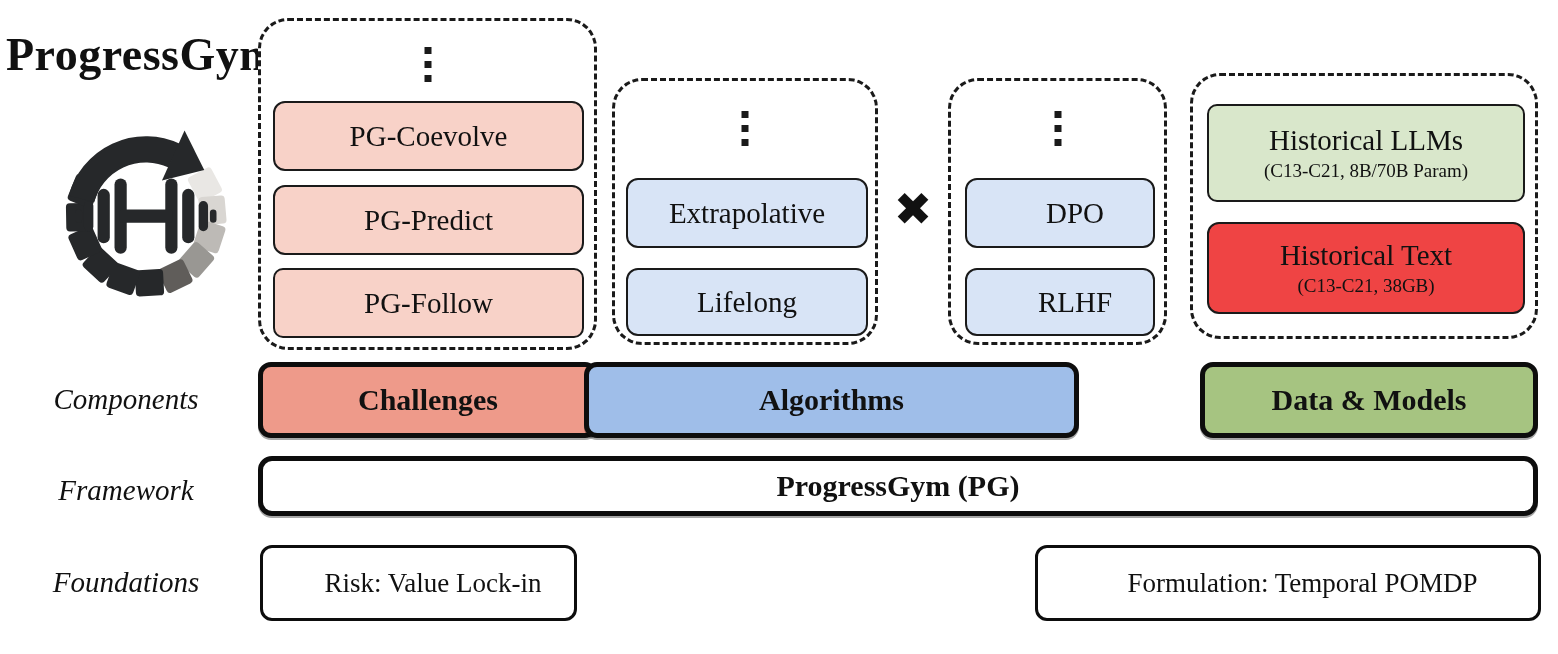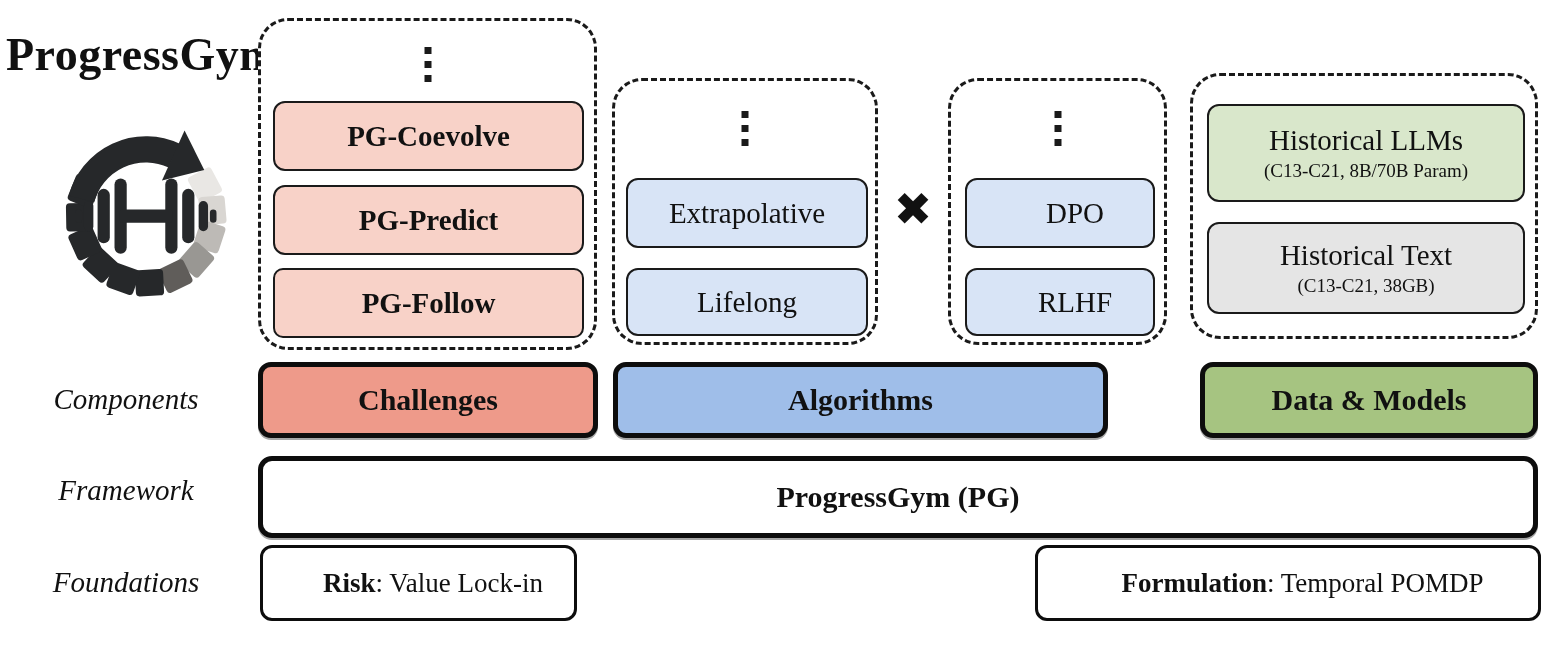--- a/index.html
+++ b/index.html
@@ -20,21 +20,21 @@
     font-style:italic; font-size:29px;
   }
   .lbl-components { top:383px; }
   .lbl-framework  { top:474px; }
   .lbl-foundations{ top:566px; }
 
   
   .dashed-group {
     position:absolute; border:3px dashed #1a1a1a; border-radius:30px; background:#fff;
   }
-  .grp-challenges { left:258px; top:18px;  width:339px; height:332px;font-weight:bold; }
+  .grp-challenges { left:258px; top:18px;  width:339px; height:332px; }
   .grp-paradigms  { left:612px; top:78px;  width:266px; height:267px; }
   .grp-methods    { left:948px; top:78px;  width:219px; height:267px; }
   .grp-data       { left:1190px; top:73px; width:348px; height:266px; }
 
   .vdots { position:absolute; left:50%; transform:translateX(-50%);
            display:flex; flex-direction:column; gap:7px; }
   .vdots i { width:7px; height:7px; background:#1a1a1a; display:block; }
 
   .chip {
     position:absolute; border:2.5px solid #1a1a1a; border-radius:12px;
@@ -59,52 +59,52 @@
   .grp-methods .vdots { top:30px; }
 
   .times-operator {
     position:absolute; left:878px; top:186px; width:70px;
     text-align:center; font-size:46px; font-weight:bold; line-height:1;
     font-family:"DejaVu Sans",sans-serif;
   }
 
   
   .grp-data .chip { left:14px; width:318px; }
-  .dat1 { top:28px; height:98px; }
+  .dat1 { top:28px; height:98px;border-radius:10px; }
   .dat2 { top:146px; height:92px; }
 
   
   .band {
     position:absolute; top:362px; height:76px;
     border:5px solid #0d0d0d; border-radius:13px;
     display:flex; align-items:center; justify-content:center;
     font-weight:bold; font-size:30px;
     box-shadow:0 2px 0 rgba(0,0,0,.35);
   }
   .band-challenges { left:258px;  width:340px; }
-  .band-algorithms { left:613px;  width:495px; }
+  .band-algorithms { left:584px;  width:495px; }
   .band-data       { left:1200px; width:338px; }
 
   
   .framework-box {
-    position:absolute; left:258px; top:456px; width:1280px; height:82px;
+    position:absolute; left:258px; top:456px; width:1280px; height:60px;
     background:#fff; border:5px solid #0d0d0d; border-radius:14px;
     display:flex; align-items:center; justify-content:center;
     font-weight:bold; font-size:30px;
     box-shadow:0 2px 0 rgba(0,0,0,.35);
   }
 
   
   .foundation-box {
     position:absolute; top:545px; height:76px;
     background:#fff; border:3px solid #0d0d0d; border-radius:12px;
     display:flex; align-items:center; justify-content:center;
     font-size:27px; white-space:pre;
   }
-  .foundation-box .term { font-weight:bold;margin-left:29px; }
+  .foundation-box .term { font-weight:normal;margin-left:29px; }
   .fnd-risk        { left:260px;  width:317px; }
   .fnd-solution    { left:582px;  width:445px; }
   .fnd-formulation { left:1035px; width:506px; }
 </style>
 </head>
 <body>
 
 <div class="canvas">
 
   <div class="brand-title">ProgressGym</div>
@@ -176,21 +176,21 @@
       </span>
     <div class="chip met1" style="background: rgb(216, 228, 246);">DPO</div>
     <div class="chip met2" style="background: rgb(216, 228, 246);">RLHF</div>
   </div>
 
   <div class="dashed-group grp-data">
     <div class="chip col dat1" style="background: rgb(217, 231, 203);">
       <span>Historical LLMs</span>
       <span class="sub">(C13-C21, 8B/70B Param)</span>
     </div>
-    <div class="chip col dat2" style="background: #e5e5e5;">
+    <div class="chip col dat2" style="background: #ef4444;">
       <span>Historical Text</span>
       <span class="sub">(C13-C21, 38GB)</span>
     </div>
   </div>
 
   <div class="band band-challenges" style="background: rgb(238, 154, 138);">Challenges</div>
   <div class="band band-algorithms" style="background: rgb(159, 190, 233);">Algorithms</div>
   <div class="band band-data" style="background: rgb(166, 196, 129);">Data &amp; Models</div>
 
   <div class="framework-box">ProgressGym (PG)</div>

